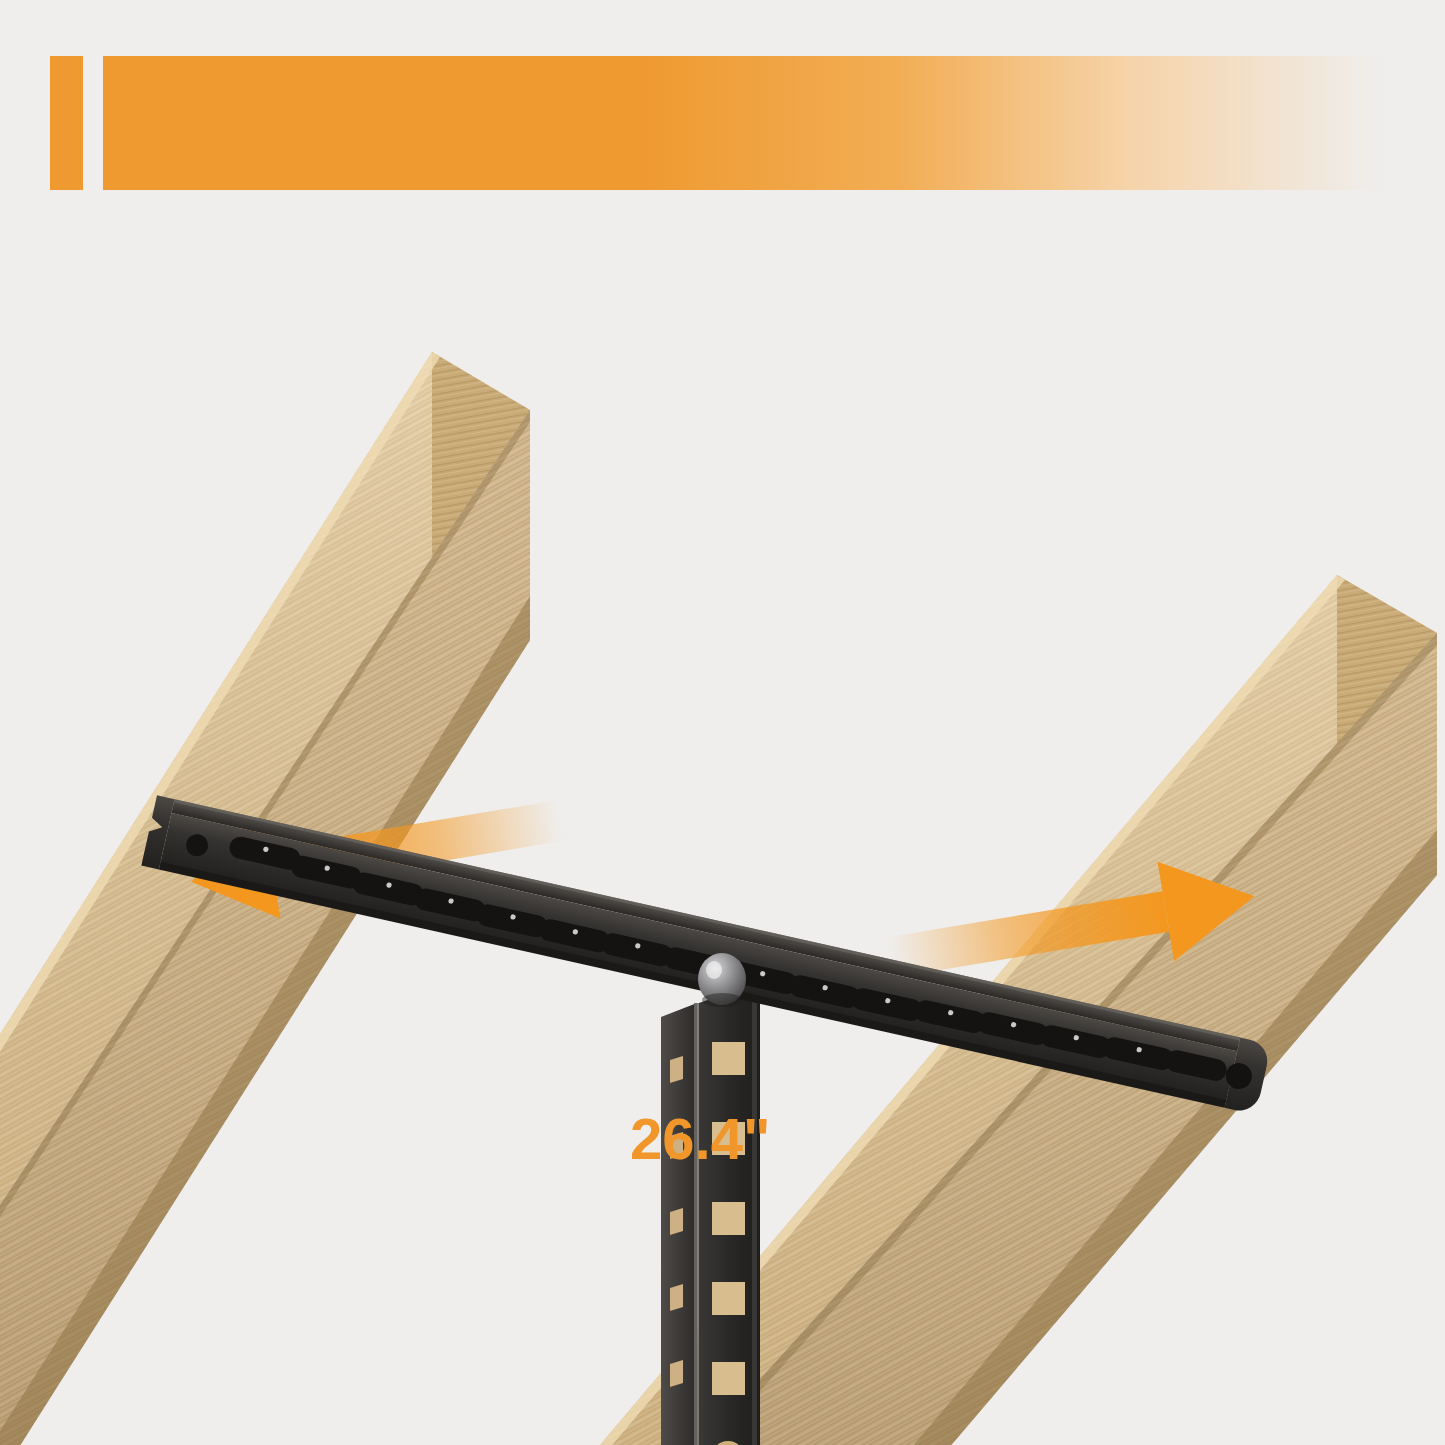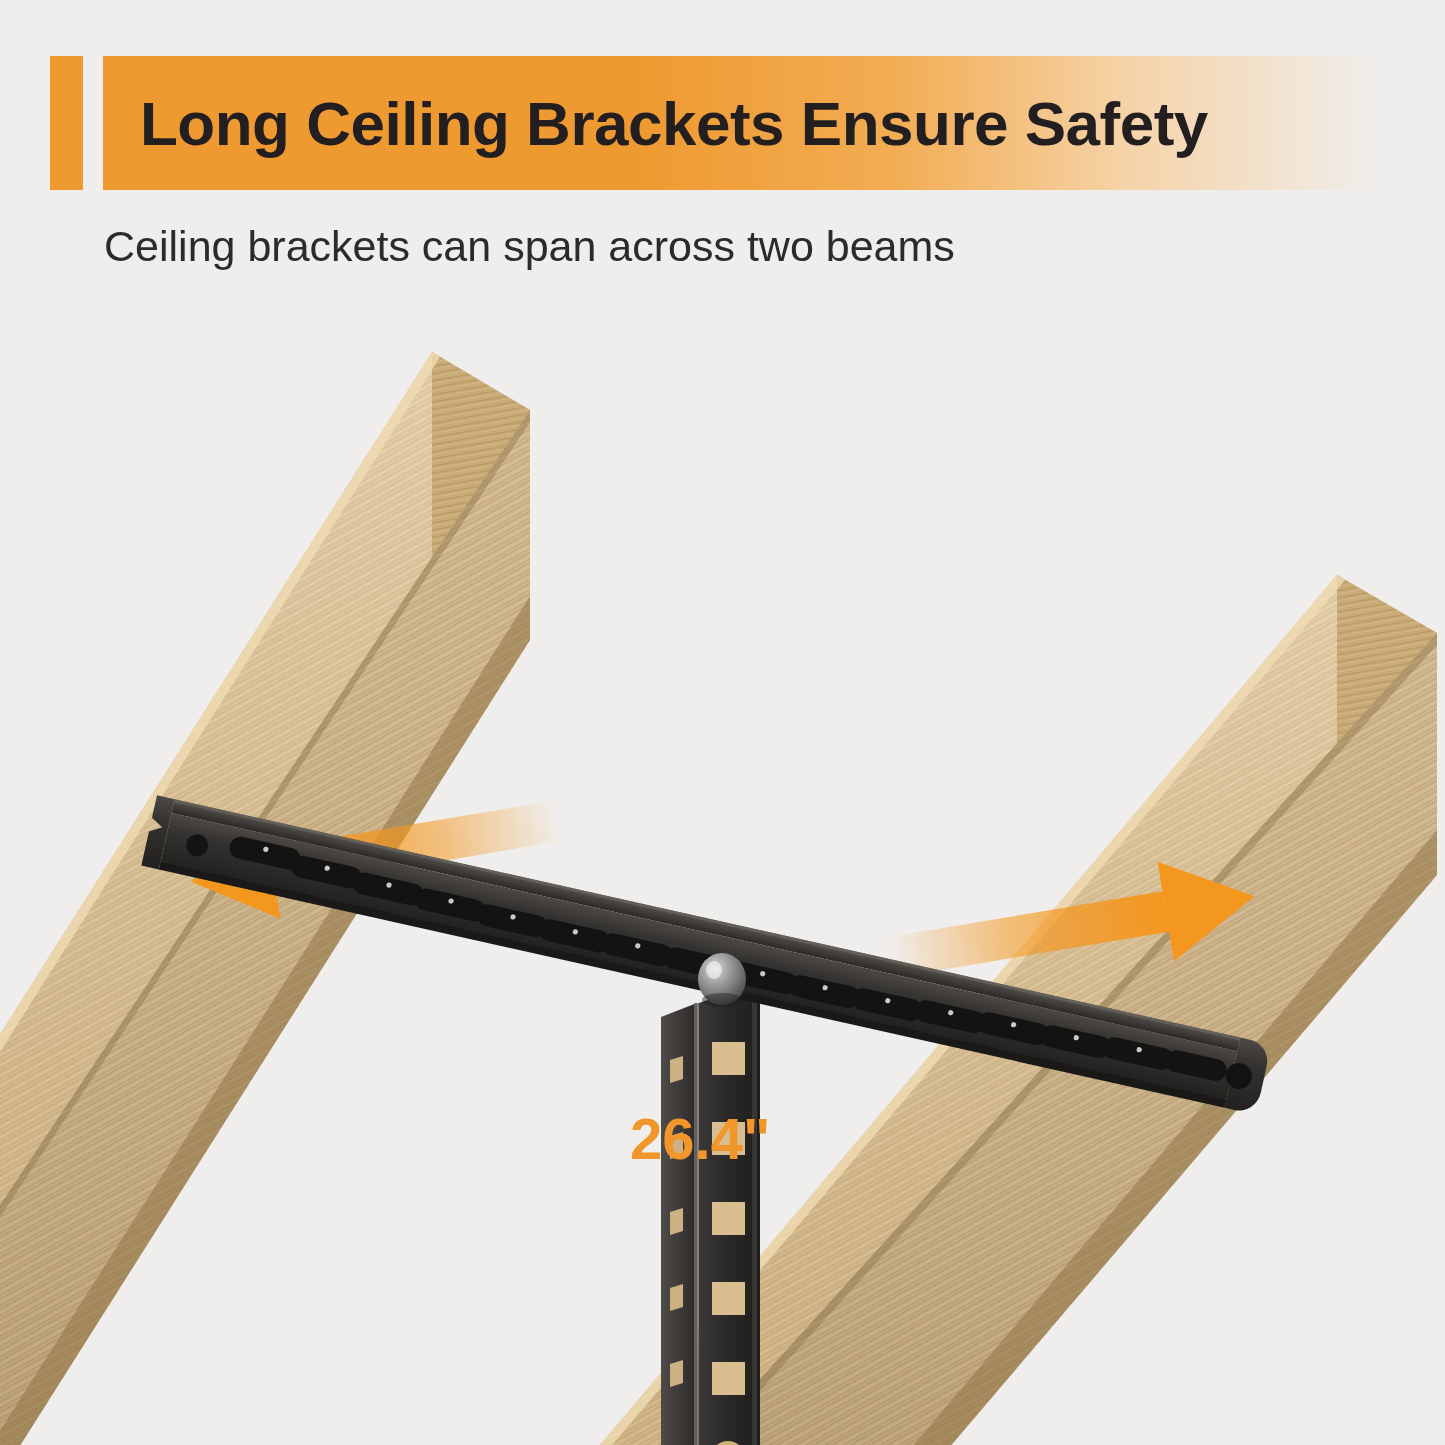--- a/index.html
+++ b/index.html
@@ -42,22 +42,20 @@
     white-space:nowrap;letter-spacing:0px;
   }
 </style>
 </head>
 <body>
 
 <div id="stage">
 
   <div class="accent-bar"></div>
   <div class="banner"></div>
-  <div class="title">Long Ceiling Brackets Ensure Safety</div>
-  <div class="subtitle">Ceiling brackets can span across two beams</div>
 
   <div class="scene">
     <svg width="1445" height="1145" viewBox="0 0 1445 1145" xmlns="http://www.w3.org/2000/svg">
       <defs>
 
         <pattern id="grainTop" width="9" height="9" patternUnits="userSpaceOnUse" patternTransform="rotate(61)">
           <rect width="9" height="9" fill="#ddc293"></rect>
           <rect width="1.4" height="9" x="0" fill="#cdae7c" opacity=".75"></rect>
           <rect width="0.9" height="9" x="3.2" fill="#e8d3ab" opacity=".8"></rect>
           <rect width="1.1" height="9" x="5.6" fill="#c6a470" opacity=".55"></rect>

